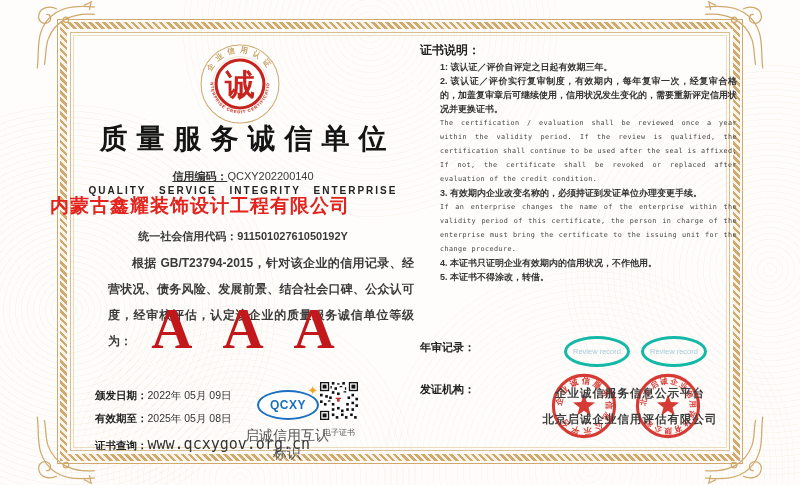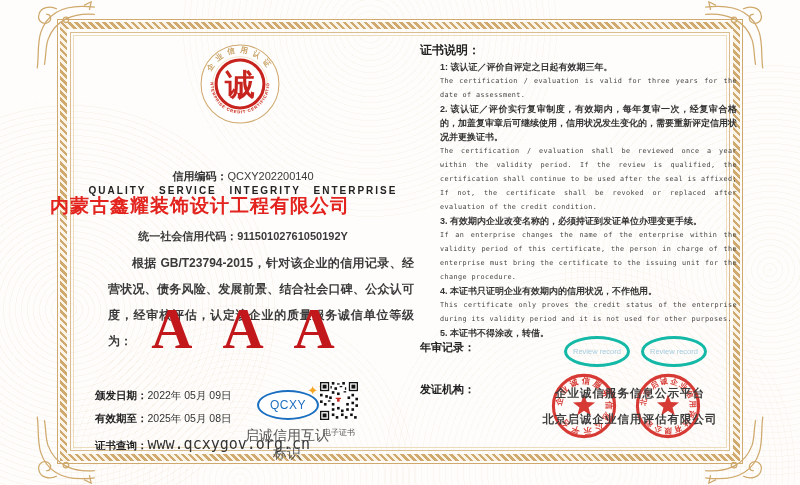--- a/index.html
+++ b/index.html
@@ -27,38 +27,38 @@
   .c-bl{left:30px;bottom:0;transform:scaleY(-1);}
   .c-br{right:30px;bottom:0;transform:scale(-1,-1);}
 
   
   .logo{position:absolute;left:199px;top:43px;width:82px;height:82px;}
   .title{position:absolute;left:78px;top:120px;width:330px;text-align:center;
          font-size:28px;font-weight:bold;color:#141414;letter-spacing:9px;text-indent:9px;white-space:nowrap;}
   .subtitle{position:absolute;left:78px;top:153px;width:330px;text-align:center;
          font-size:10px;font-weight:bold;color:#222;letter-spacing:2px;word-spacing:8px;white-space:nowrap;margin-top:32px;}
   .credit-line{position:absolute;left:78px;top:169px;width:330px;text-align:center;font-size:11px;color:#3a3a3a;}
-  .credit-line b{font-weight:bold;color:#333;}
+  .credit-line b{font-weight:bold;color:#333;text-decoration:underline;}
   .company{position:absolute;left:50px;top:193px;width:386px;
          font-size:19px;font-weight:bold;color:#e3231e;letter-spacing:1px;white-space:nowrap;}
   .uscc{position:absolute;left:78px;top:229px;width:330px;text-align:center;
          font-size:11px;font-weight:bold;color:#3a3a3a;}
   .statement{position:absolute;left:108px;top:250px;width:306px;font-size:12px;font-weight:bold;
          color:#3a3a3a;line-height:26px;text-align:justify;text-indent:2em;}
   .grade{position:absolute;left:78px;top:296px;width:330px;text-align:center;
          font-family:"Liberation Serif","DejaVu Serif",serif;font-size:57px;font-weight:bold;
          color:#c2181b;letter-spacing:30px;text-indent:30px;white-space:nowrap;}
   .foot-row{position:absolute;left:95px;font-size:10.5px;color:#333;white-space:nowrap;}
   .foot-row .lbl{font-weight:bold;color:#222;}
   .fr1{top:389px;} .fr2{top:412px;} .fr3{top:435px;}
   .url{font-family:"DejaVu Sans Mono",monospace;font-size:15px;}
 
   .qcxy-badge{position:absolute;left:257px;top:390px;width:58px;height:26px;border:2px solid #1b6fc0;
       border-radius:50%;display:flex;align-items:center;justify-content:center;background:#fff;}
-  .qcxy-badge .txt{font-size:12px;font-weight:normal;color:#1b6fc0;letter-spacing:.5px;text-align:right;}
+  .qcxy-badge .txt{font-size:12px;font-weight:bold;color:#1b6fc0;letter-spacing:.5px;text-align:right;}
   .qcxy-star{position:absolute;right:-7px;top:-9px;color:#f5a623;font-size:13px;}
   .qcxy-star small{font-size:7px;vertical-align:top;}
   .badge-cap{position:absolute;left:240px;top:427px;width:94px;text-align:center;font-size:14px;color:#555;}
   .qr{position:absolute;left:320px;top:382px;width:38px;height:38px;}
   .qr-cap{position:absolute;left:320px;top:427px;width:38px;text-align:center;font-size:8px;color:#555;}
 
   
   .note-title{position:absolute;left:420px;top:42px;font-size:12px;font-weight:bold;color:#222;}
   .notes{position:absolute;left:420px;top:60px;width:297px;margin-left:20px;}
   .notes p{margin:0;text-align:justify;}
@@ -140,20 +140,21 @@
     <text font-size="11" font-weight="bold" fill="#c9a265" letter-spacing="7">
       <textPath href="#arcTop" startOffset="50%" text-anchor="middle">企业信用认证</textPath>
     </text>
     <text font-size="6.2" font-weight="bold" fill="#cc2a22" letter-spacing="1.2">
       <textPath href="#arcBot" startOffset="50%" text-anchor="middle">ENTERPRISE CREDIT CERTIFICATION</textPath>
     </text>
     <circle cx="60" cy="60" r="35" fill="#ffffff" stroke="#c8241f" stroke-width="4.5"></circle>
     <text x="60" y="76" text-anchor="middle" font-size="44" font-weight="bold" fill="#c8241f" font-family="'Liberation Serif',serif">诚</text>
   </svg>
 
+  <div class="title">质量服务诚信单位</div>
   <div class="subtitle">QUALITY SERVICE INTEGRITY ENTERPRISE</div>
   <div class="credit-line">
     <b>信用编码：</b><span>QCXY202200140</span>
   </div>
 
   <div class="company">内蒙古鑫耀装饰设计工程有限公司</div>
 
   <div class="uscc">
     <span>统一社会信用代码：</span><span>91150102761050192Y</span>
   </div>
@@ -226,27 +227,25 @@
       <rect x="26" y="26" width="2" height="2"></rect>
         <rect x="13" y="13" width="2" height="2" fill="#cc2a22"></rect>
       <rect x="12" y="12" width="4" height="1" fill="#cc2a22"></rect>
     </g>
   </svg>
   <div class="qr-cap">电子证书</div>
 
   <div class="note-title">证书说明：</div>
   <div class="notes">
     <p class="nzh">1: 该认证／评价自评定之日起有效期三年。</p>
-    <p class="nen">The certification / evaluation is valid for three years for the date of assessment.</p>
     <p class="nzh">2. 该认证／评价实行复审制度，有效期内，每年复审一次，经复审合格的，加盖复审章后可继续使用，信用状况发生变化的，需要重新评定信用状况并更换证书。</p>
     <p class="nen">The certification / evaluation shall be reviewed once a year within the validity period. If the review is qualified, the certification shall continue to be used after the seal is affixed; If not, the certificate shall be revoked or replaced after evaluation of the credit condition.</p>
     <p class="nzh">3. 有效期内企业改变名称的，必须持证到发证单位办理变更手续。</p>
     <p class="nen">If an enterprise changes the name of the enterprise within the validity period of this certificate, the person in charge of the enterprise must bring the certificate to the issuing unit for the change procedure.</p>
     <p class="nzh">4. 本证书只证明企业有效期内的信用状况，不作他用。</p>
-    <p class="nen">This certificate only proves the credit status of the enterprise during its validity period and it is not used for other purposes.</p>
     <p class="nzh">5. 本证书不得涂改，转借。</p>
   </div>
 
   <div class="annual-lbl">年审记录：</div>
   <div class="oval ov1">Review record</div>
   <div class="oval ov2">Review record</div>
 
   <div class="issuer-lbl">发证机构：</div>
   <div class="issuer-line il1">企业诚信服务信息公示平台</div>
   <div class="issuer-line il2">北京启诚企业信用评估有限公司</div>

